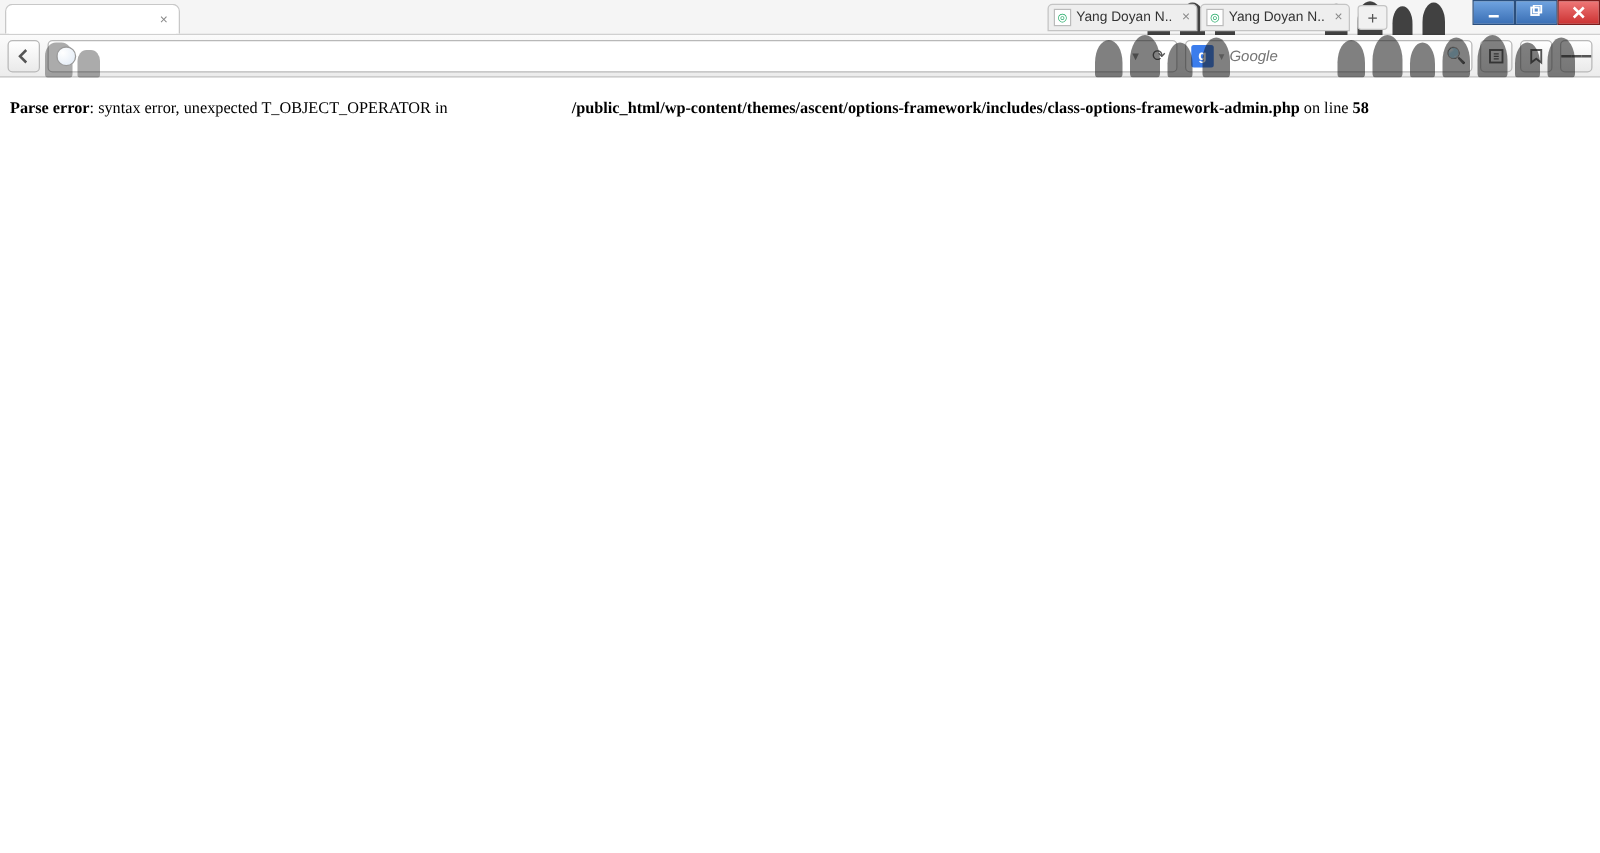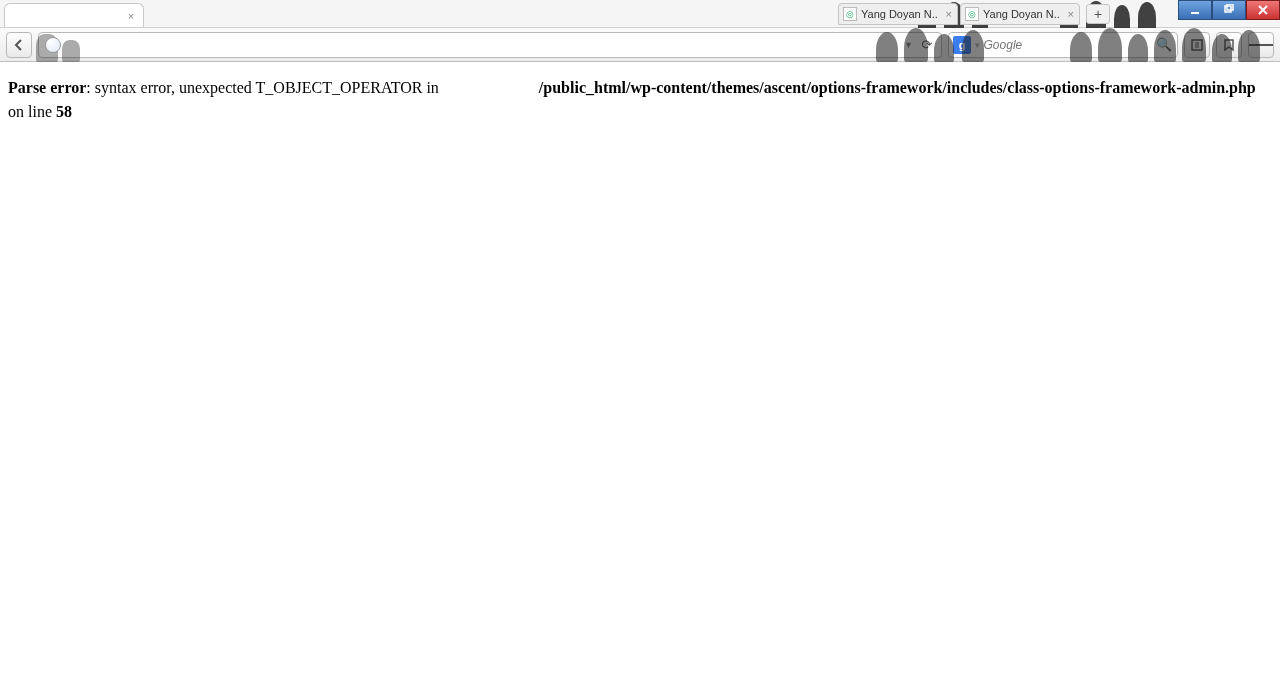--- a/index.html
+++ b/index.html
@@ -37,21 +37,21 @@
   .searchbar .sep { color:#aaa; font-size:9px;}
   .searchbar input { flex:1; border:none; outline:none; font-size:12px; color:#888; font-style:italic;}
   .searchbar .mag { color:#3b7ded; font-size:13px;}
   .toolbtn { width:26px; height:26px; border:1px solid #b8b8b8; border-radius:4px; background:linear-gradient(#fff,#eaeaea); display:flex; align-items:center; justify-content:center; color:#444;}
   .hamburger div { width:14px; height:2px; background:#555; margin:1px 0;}
   .persona-toolbar { position:absolute; top:0; right:0; height:34px; width:410px; pointer-events:none; opacity:0.55; overflow:hidden;}
   .persona-toolbar .figure { position:absolute; bottom:0; background:#1a1a1a; border-radius:50% 50% 10% 10% / 60% 60% 10% 10%;}
   
   .leak { position:absolute; pointer-events:none;}
   
-  .content { padding:14px 8px; font-family: Georgia, "Times New Roman", serif; font-size:16px; color:#000; line-height:1.5;}
+  .content { padding:14px 8px; font-family: Georgia, "Times New Roman", serif; font-size:13px; color:#000; line-height:1.5;}
   .content .bold { font-weight:bold;}
   .content .gap { display:inline-block; width:96px;}
 </style>
 </head>
 <body>
 
 <div class="window-controls">
   <div class="winbtn min">
     <svg viewBox="0 0 12 12">
         <rect x="2" y="8" width="8" height="2" fill="#fff"></rect>

